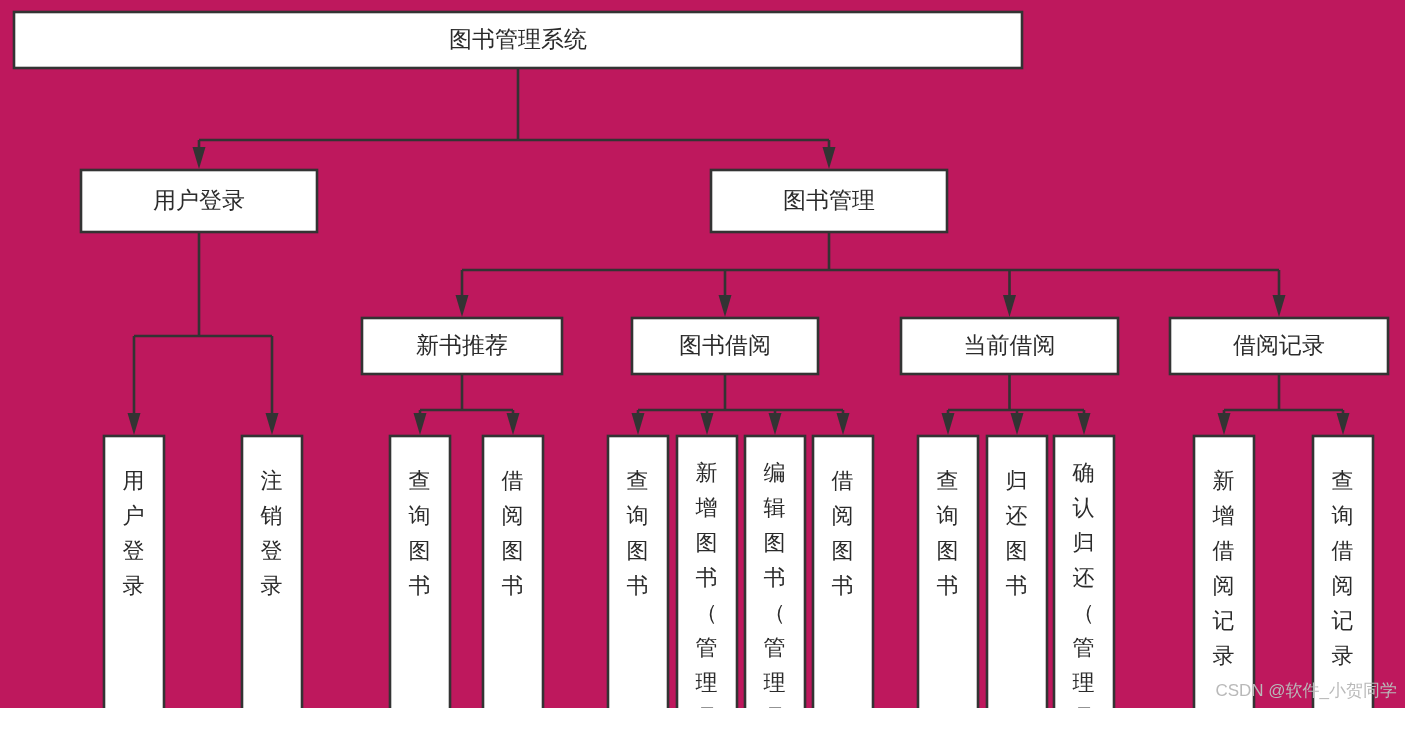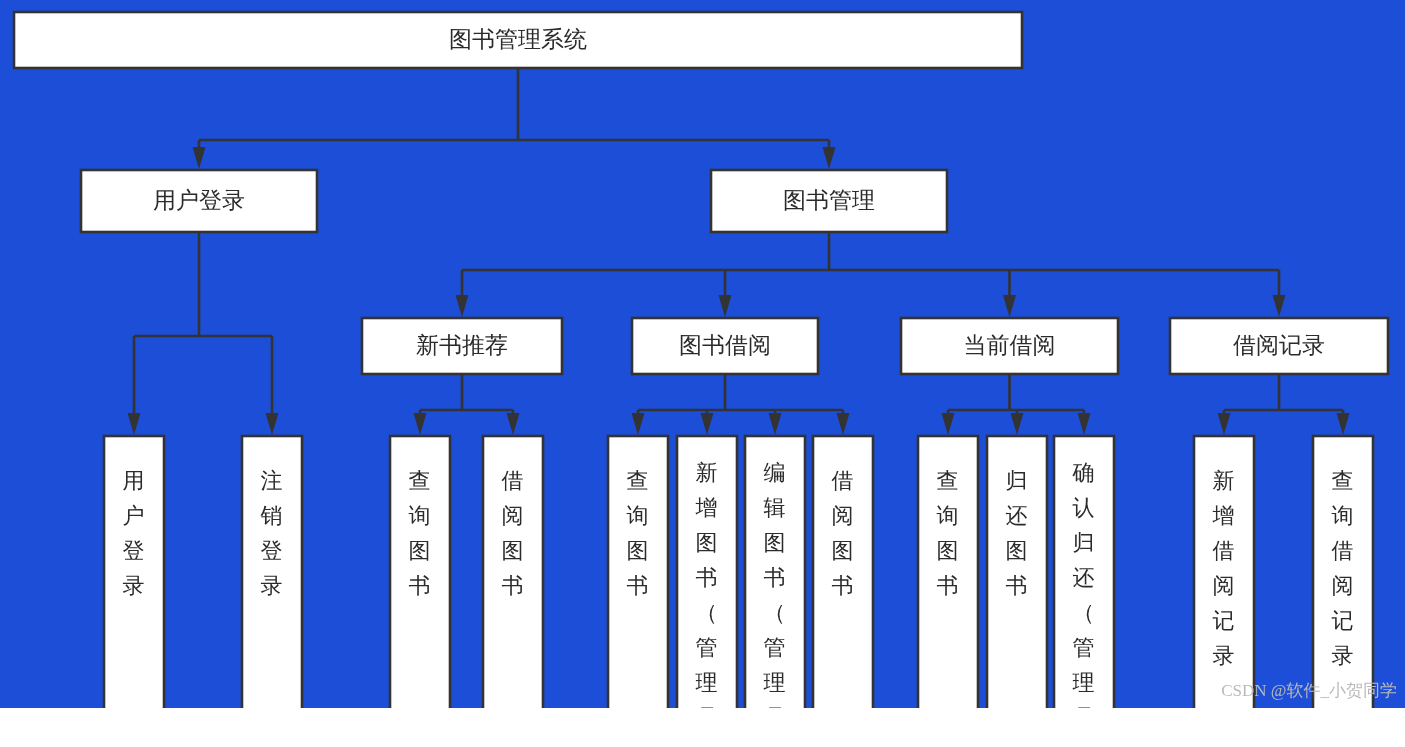--- a/index.html
+++ b/index.html
@@ -8,21 +8,21 @@
     padding: 0;
     background: #ffffff;
   }
   body {
     font-family: "Liberation Sans", "DejaVu Sans", sans-serif;
   }
   #diagram-root {
     position: relative;
     width: 1405px;
     height: 708px;
-    background: #1d4ed8;
+    background: #be185d;
     overflow: hidden;
   }
   svg.diagram-canvas {
     position: absolute;
     left: 0;
     top: 0;
     width: 1405px;
     height: 747px;
     display: block;
   }
@@ -51,21 +51,21 @@
   .arrow-head {
     fill: #333333;
     stroke: none;
   }
   .watermark {
     position: absolute;
     right: 8px;
     bottom: 6px;
     color: #b9b9b9;
     font-size: 17px;
-    font-family: Liberation Serif, serif;
+    font-family: Liberation Sans, sans-serif;
     white-space: nowrap;
     user-select: none;
   }
 </style>
 </head>
 <body>
 
 <div id="diagram-root">
   <svg class="diagram-canvas" viewBox="0 0 1405 747">
     <g id="connectors-layer">

